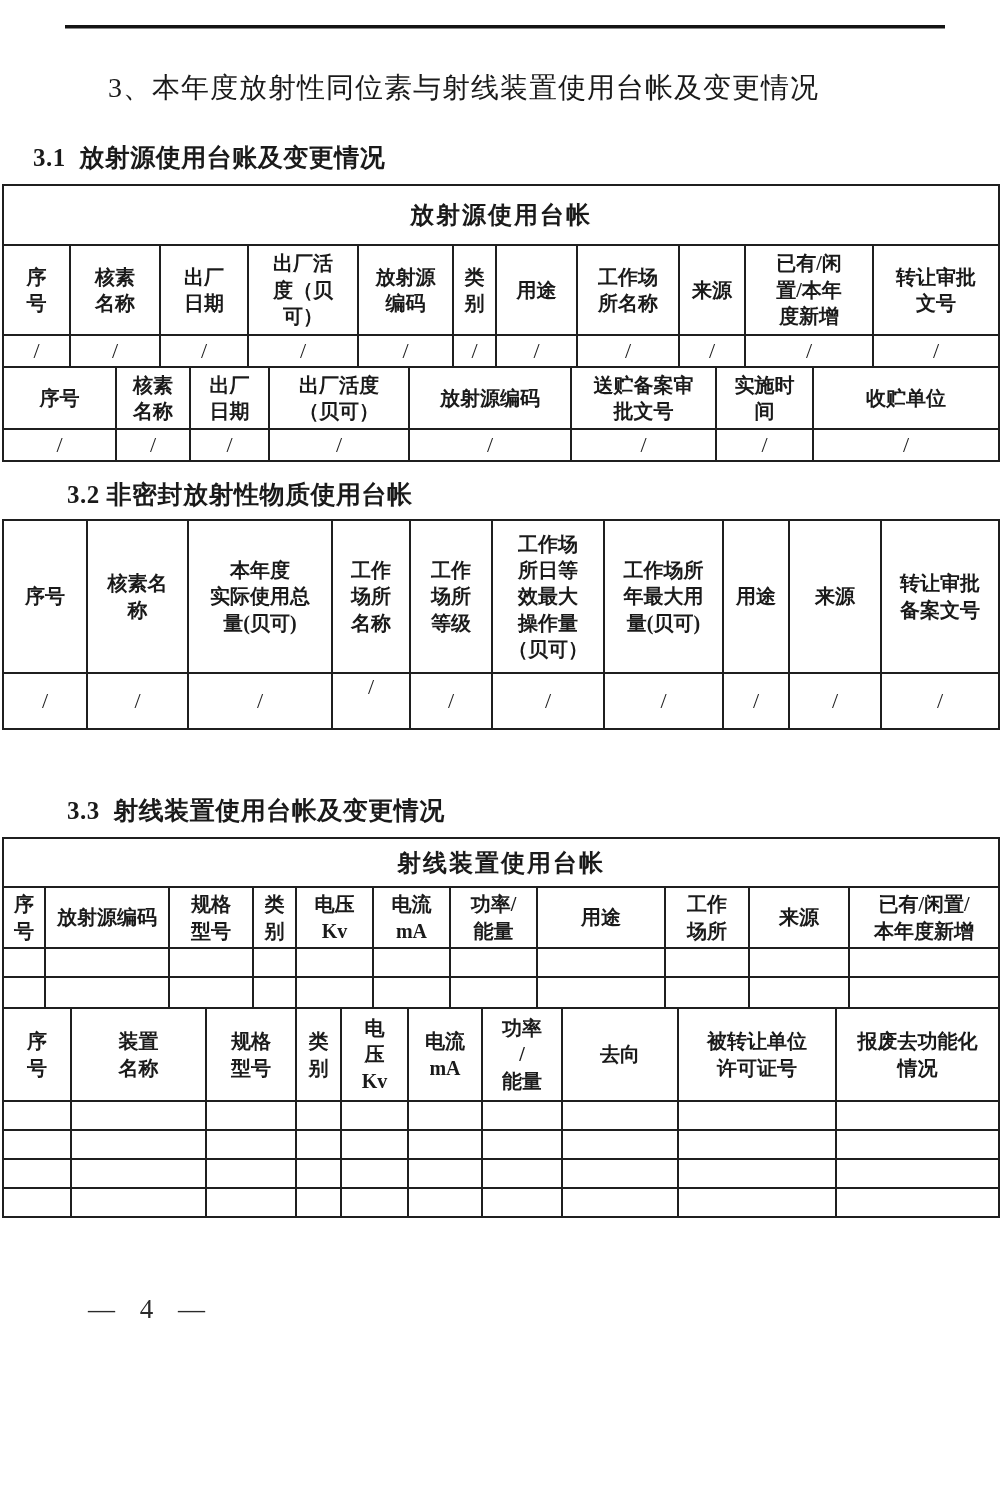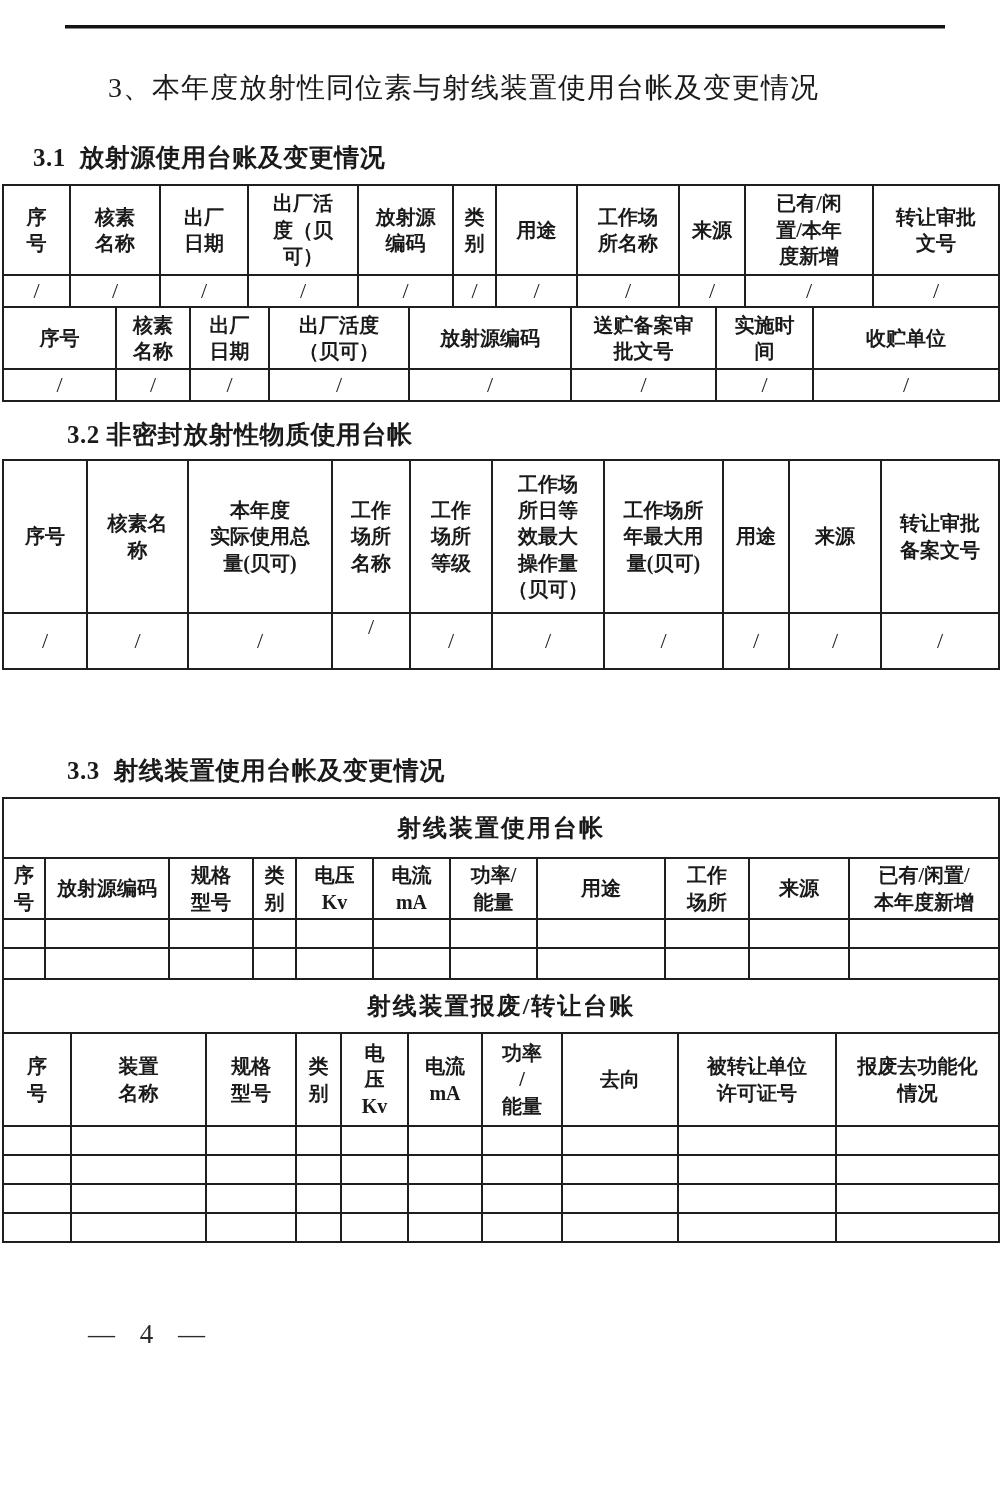--- a/index.html
+++ b/index.html
@@ -5,33 +5,33 @@
   html,body { margin:0; padding:0; }
   body {
     width:1000px; height:1488px; background:#ffffff; overflow:hidden;
     font-family:"Liberation Serif","DejaVu Serif",serif; color:#1a1a1a;
   }
   .top-rule { margin:25px 55px 0 65px; height:3px; background:#141414; border-bottom:1px solid #8a8a8a; }
   .doc-title { margin:40px 30px 0 108px; font-size:28px; font-weight:normal; letter-spacing:1px; white-space:pre; }
   .sec-heading { font-size:25px; font-weight:bold; white-space:pre; letter-spacing:0.5px; }
   .h31 { margin:34px 0 10px 33px; }
   .h32 { margin:16px 0 8px 67px; }
-  .h33 { margin:84px 0 10px 67px; }
+  .h33 { margin:64px 0 10px 67px; }
   table { border-collapse:collapse; table-layout:fixed; width:996px; margin:0 2px; }
   .merge-up { margin-top:-2px; }
   td, th { border:2px solid #1f1f1f; text-align:center; vertical-align:middle; padding:0 1px; overflow:hidden; }
   .tbl-title { font-size:24px; font-weight:bold; letter-spacing:2px; }
   th { font-size:20px; font-weight:bold; white-space:pre-line; line-height:1.32; }
   .slash { font-size:22px; font-weight:normal; font-family:"Liberation Serif","DejaVu Serif",serif; }
   .vtop { vertical-align:top; }
   
   .t1-title  { height:60px; }  .t1-head  { height:90px; }  .t1-slash { height:32px; }
   .t1b-title { height:50px; }  .t1b-head { height:62px; }  .t1b-slash{ height:32px; }
   .t2-head   { height:153px; } .t2-slash { height:56px; }
-  .t3-title  { height:60px;padding-left:32px; }  .t3-head  { height:61px; }  .t3-e1 { height:29px; } .t3-e2 { height:31px; }
+  .t3-title  { height:49px;padding-left:32px; }  .t3-head  { height:61px; }  .t3-e1 { height:29px; } .t3-e2 { height:31px; }
   .t3b-title { height:54px; }  .t3b-head { height:93px; }  .t3b-e { height:29px; }
   .page-num { margin:76px 0 0 88px; font-size:27px; letter-spacing:9px; color:#2a2a2a; }
 </style>
 </head>
 <body>
 
 <div>
 
   <div class="top-rule"></div>
 
@@ -47,20 +47,23 @@
         <col style="width:110px">
       <col style="width:95px">
         <col style="width:43px">
         <col style="width:81px">
         <col style="width:102px">
       <col style="width:66px">
         <col style="width:128px">
         <col style="width:126px">
     </colgroup>
     <tbody>
+        <tr class="t1-title">
+      <td colspan="11" class="tbl-title">放射源使用台帐</td>
+    </tr>
     <tr class="t1-head">
       <th>序
 号</th>
       <th>核素
 名称</th>
       <th>出厂
 日期</th>
       <th>出厂活
 度（贝
 可）</th>
@@ -268,23 +271,20 @@
         <col style="width:90px">
         <col style="width:45px">
       <col style="width:67px">
         <col style="width:74px">
         <col style="width:80px">
         <col style="width:116px">
       <col style="width:158px">
         <col style="width:163px">
     </colgroup>
     <tbody>
-        <tr class="t3b-title">
-      <td colspan="10" class="tbl-title">射线装置报废/转让台账</td>
-    </tr>
     <tr class="t3b-head">
       <th>序
 号</th>
       <th>装置
 名称</th>
       <th>规格
 型号</th>
       <th>类
 别</th>
       <th>电

